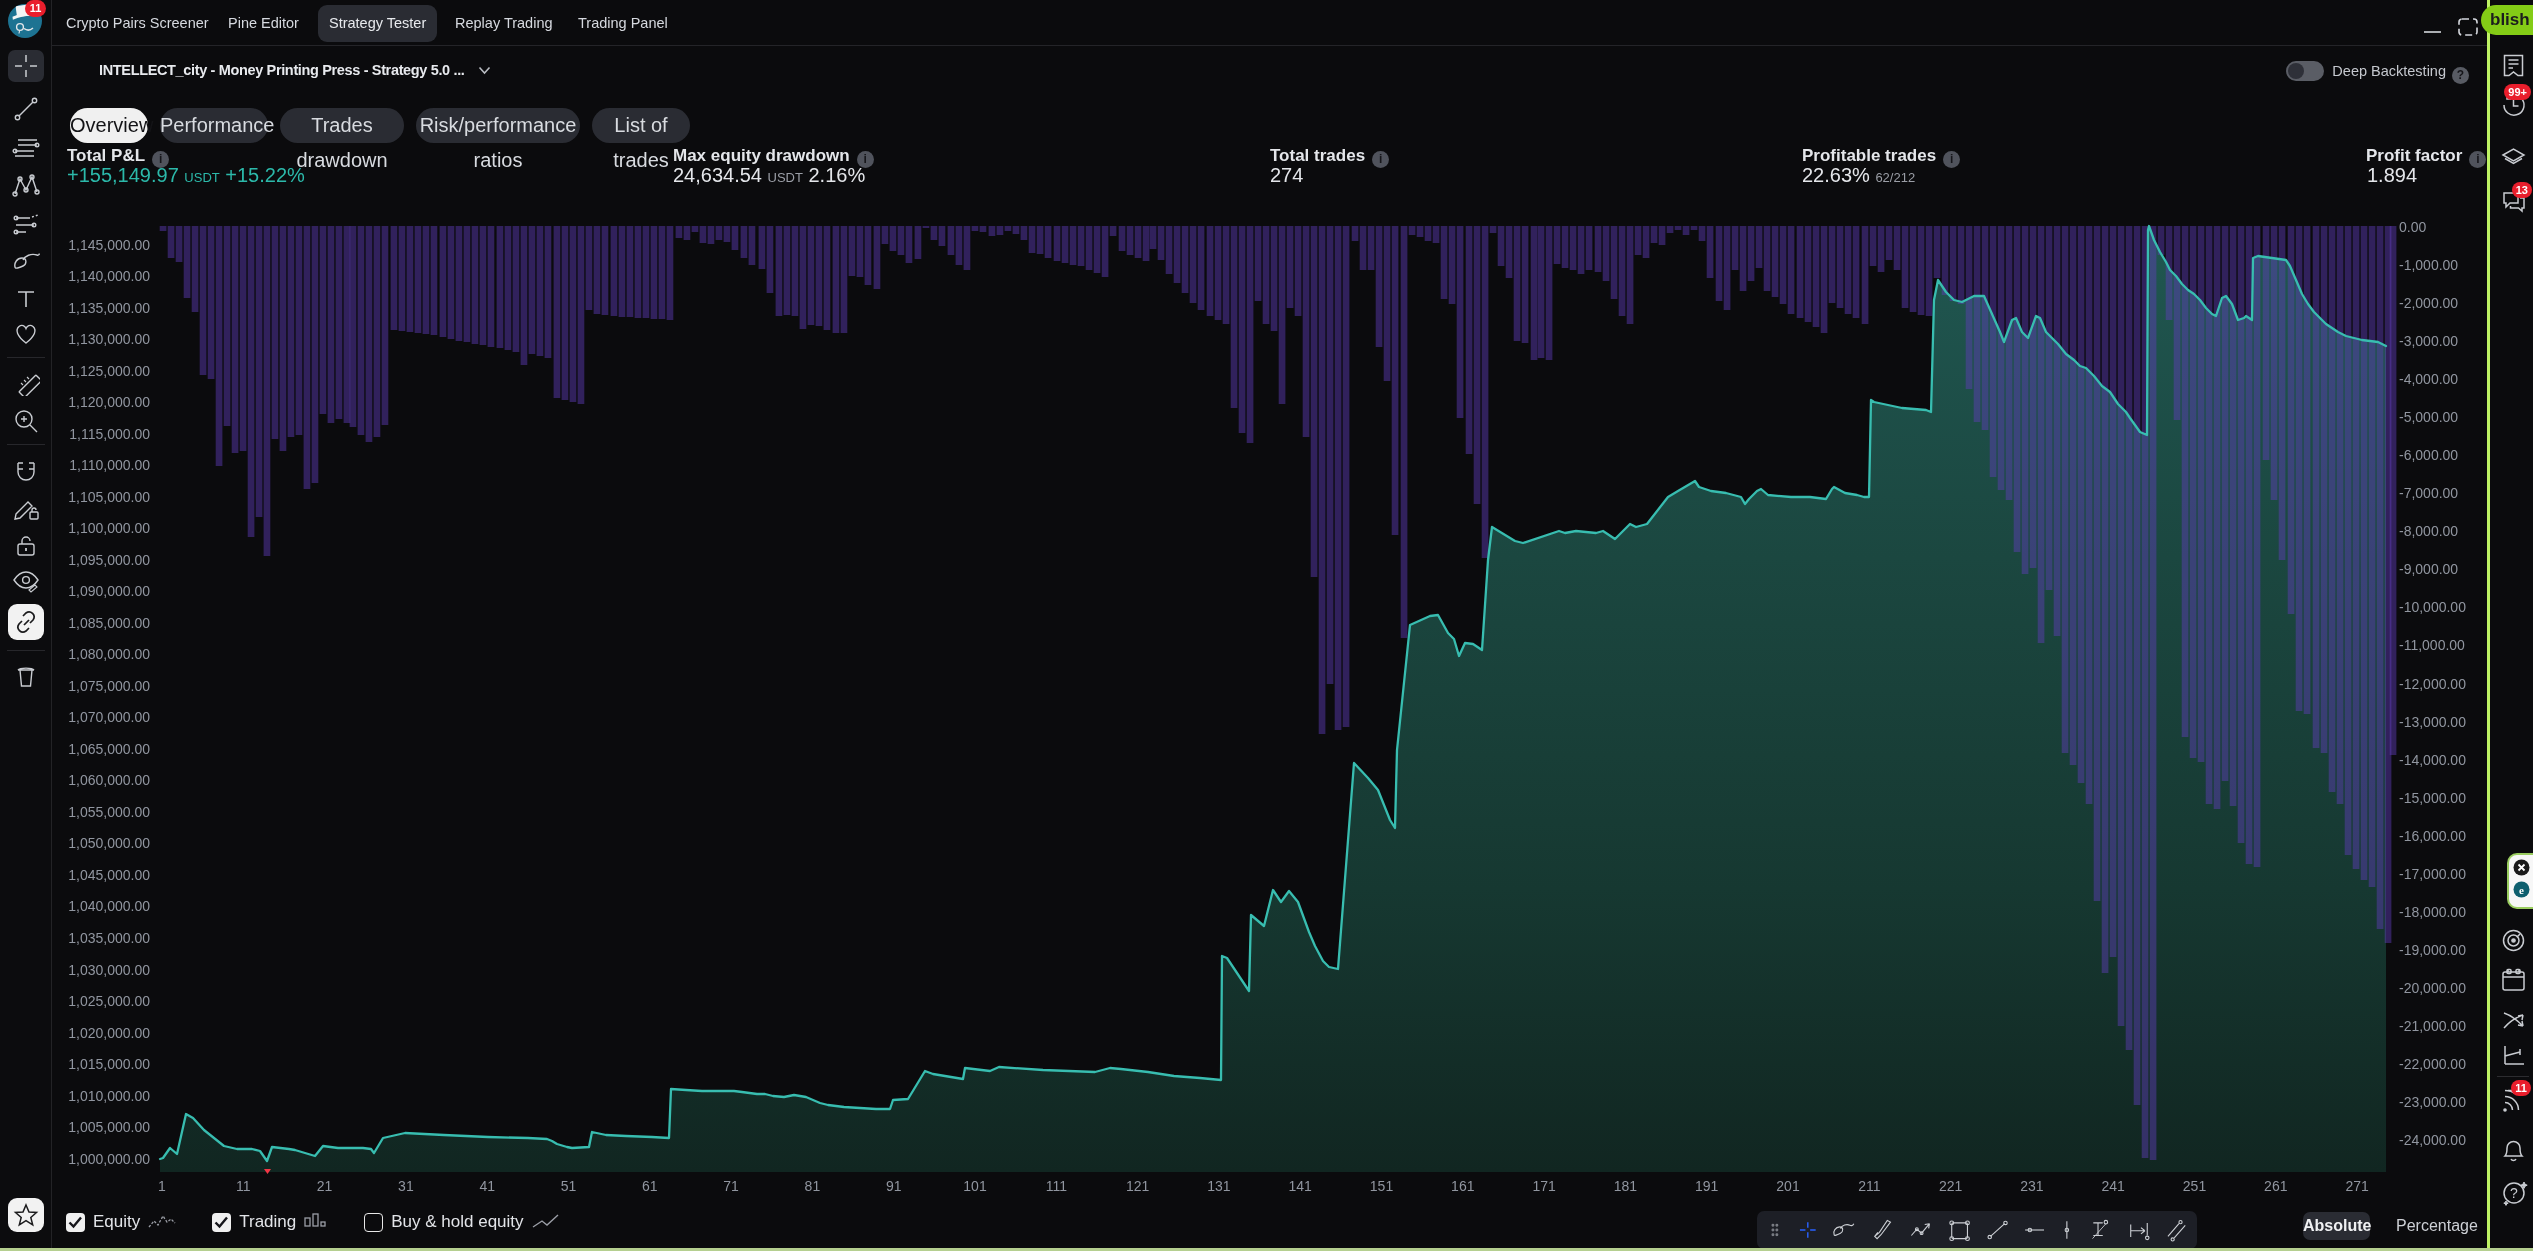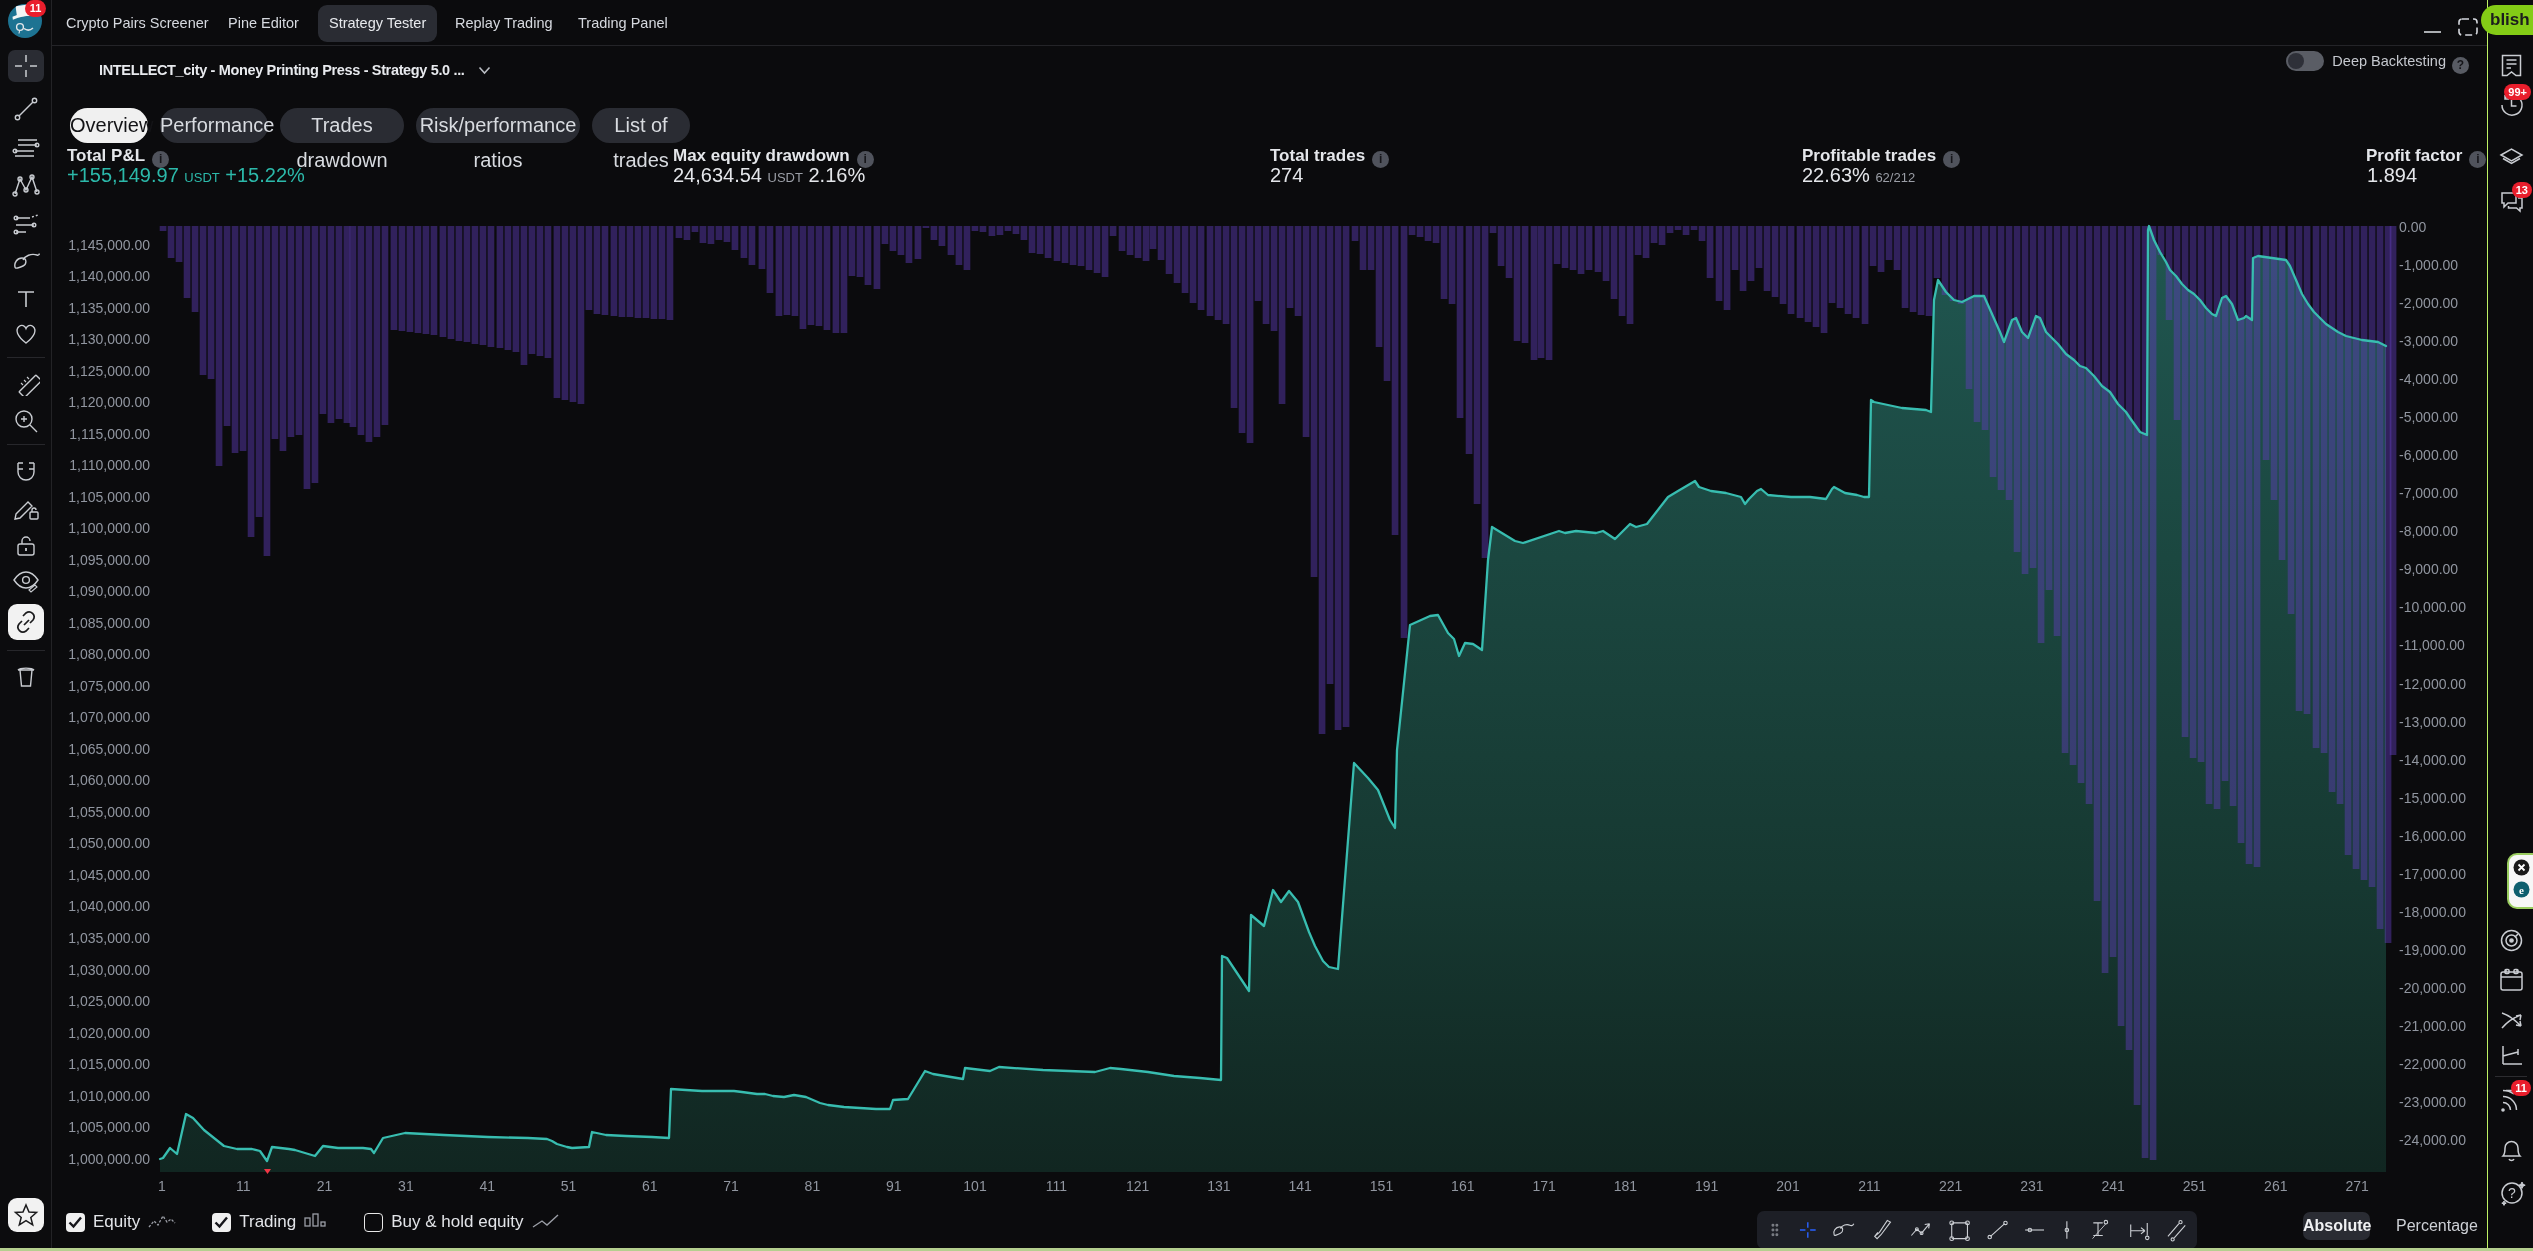--- a/index.html
+++ b/index.html
@@ -23,27 +23,27 @@
 .pill { position:absolute; top:108px; height:35px; line-height:35px; border-radius:18px; background:#2a2c33; color:#d8dbe0; font-size:20px; text-align:center; }
 .pillsel { background:#f0f0f0; color:#131316; }
 .statlab { position:absolute; top:146px; font-size:17px; font-weight:bold; color:#e4e6ea; }
 .statval { position:absolute; top:164px; font-size:20px; color:#e4e6ea;text-align:center; }
 .ii { display:inline-block; width:17px; height:17px; border-radius:50%; background:#50535c; color:#16161a; font-size:12px; font-weight:bold; text-align:center; line-height:17px; vertical-align:-2px; margin-left:7px; font-style:normal; }
 .teal { color:#2cb9aa; }
 .usdt { font-size:13px; letter-spacing:0; }
 .gray { color:#9b9ea6; }
 .sm { font-size:13px;margin-top:24px; }
 #chart { position:absolute; left:0px; top:210px; }
-#dbt { position:absolute; top:51px; right:18px; height:20px; font-size:14.5px; color:#c5c8ce;margin-left:36px; }
+#dbt { position:absolute; top:61px; right:18px; height:20px; font-size:14.5px; color:#c5c8ce;margin-left:36px; }
 #dbt .track { display:inline-block; width:38px; height:20px; background:#5a5d65; border-radius:10px; position:relative; vertical-align:-5px; margin-right:8px; }
 #dbt .knob { position:absolute; left:2px; top:2px; width:16px; height:16px; border-radius:50%; background:#2e3038; }
 #dbt .q { display:inline-block; width:17px; height:17px; border-radius:50%; background:#585b63; color:#141418; font-size:12px; font-weight:bold; text-align:center; line-height:17px; vertical-align:-3px; margin-left:6px; }
 #winctl { position:absolute; left:2420px; top:14px; }
 #pub { position:absolute; top:5px; right:0; width:52px; height:30px; background:#84cc16; border-radius:16px 0 0 16px; color:#1c1c1e; font-size:17px; font-weight:bold; line-height:30px; padding-left:9px; }
-#rbar { position:absolute; right:0; top:0; width:46px; height:1251px; background:#0b0b0d; border-left:1px solid #bef264; }
+#rbar { position:absolute; right:0; top:0; width:46px; height:1251px; background:#0b0b0d; border-left:3px solid #bef264; }
 .ricon { position:absolute; left:10px; width:27px; height:27px; }
 .ricon svg { stroke:#c9ccd1; fill:none; stroke-width:1.5; }
 .rbadge { position:absolute; background:#e91e2c; color:#fff; border-radius:9px; font-size:11px; font-weight:bold; text-align:center; line-height:16px; height:16px; padding:0 4px; z-index:3; }
 #chk { position:absolute; left:14px; top:1200px; height:44px; display:flex; align-items:center; font-size:17px; color:#e2e4e8; }
 .cb { width:19px; height:19px; border-radius:4px; margin-right:8px; position:relative; }
 .cbon { background:#f0f0f0; }
 .cboff { border:1.5px solid #e8e8e8; background:transparent; }
 .cb svg { position:absolute; left:2px; top:3px; }
 .cklab { margin-right:8px; }
 .ckicon { margin-right:36px; display:flex; align-items:center; }

